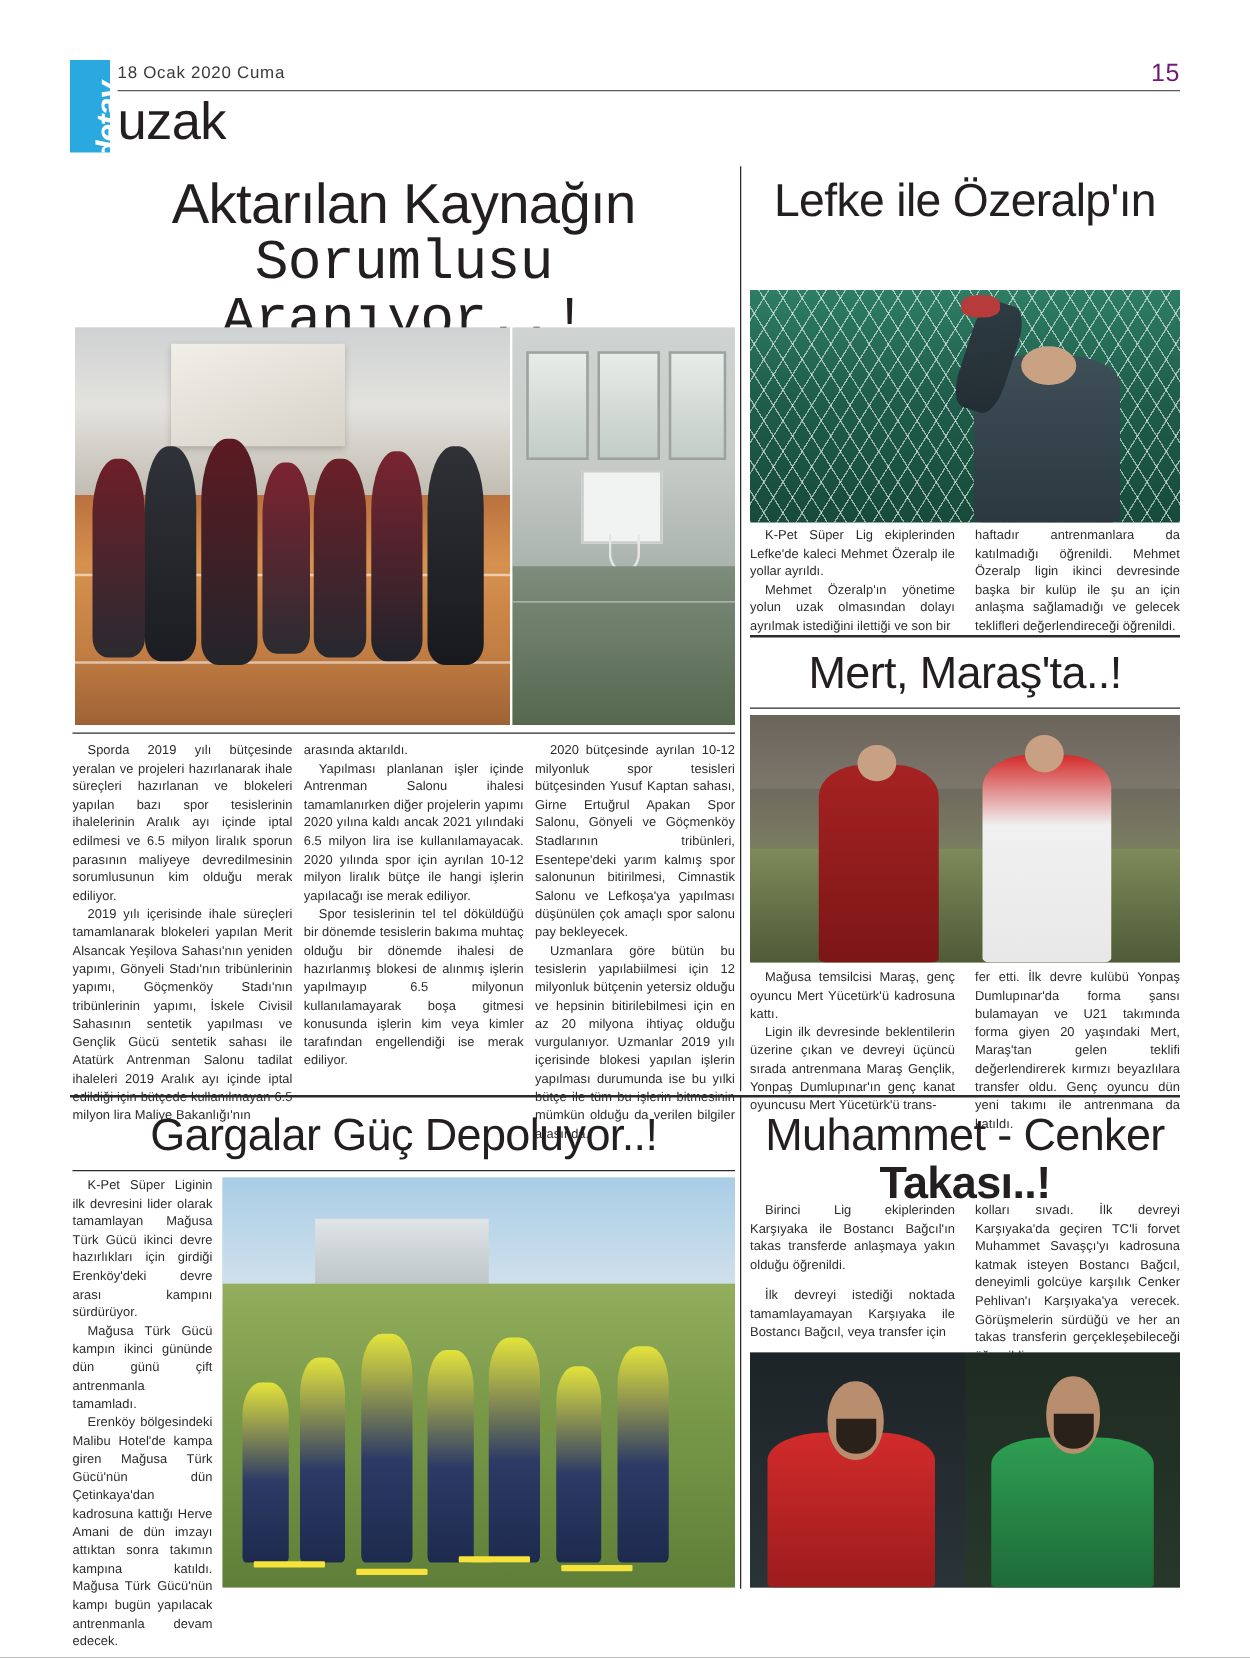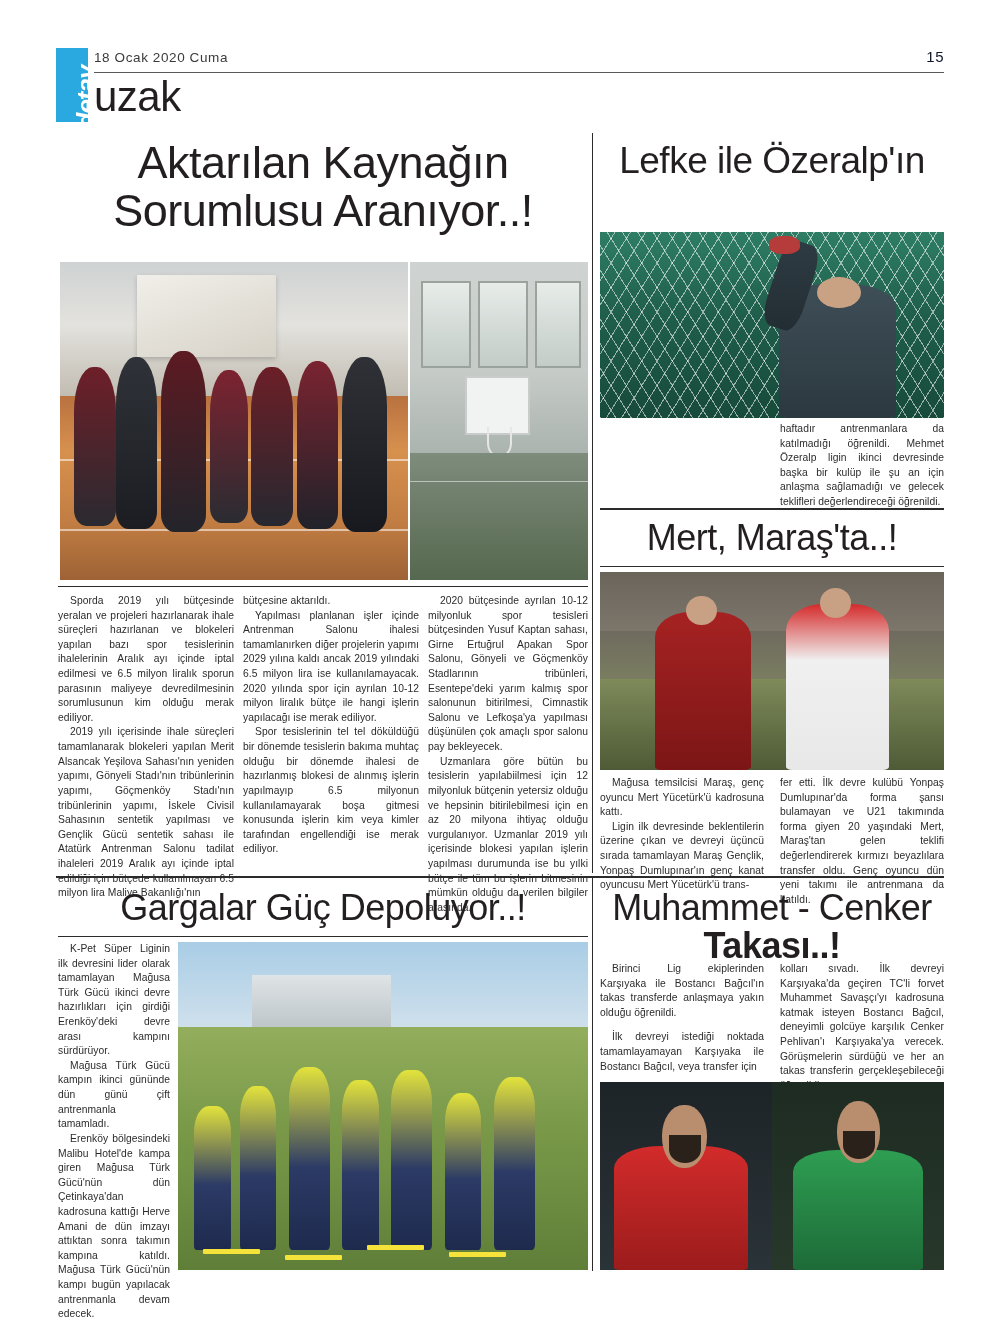--- a/index.html
+++ b/index.html
@@ -56,22 +56,22 @@
     left: 38px;
     top: 2px;
     font-size: 13.5px;
     color: #3a3a3a;
     letter-spacing: 0.6px;
   }
   .page-num {
     position: absolute;
     right: 0;
     top: 0;
-    font-size: 15px;
-    color: #0f172a;
+    font-size: 20px;
+    color: #701a75;
     letter-spacing: 0.5px;
     text-align: right;
   }
   .rule-top {
     position: absolute;
     left: 38px;
     top: 24px;
     width: 850px;
     height: 1px;
     background: #5a5a5a;
@@ -279,21 +279,21 @@
     <div class="rule-top"></div>
     <div class="section-name">uzak</div>
   </div>
 
   <div style="position:absolute;left:592px;top:133px;width:1px;height:740px;background:#2b2b2b;"></div>
 
   <div class="hr-med" style="left:56px;top:876px;width:888px;"></div>
   <div style="position:absolute;left:592px;top:876px;width:1px;height:395px;background:#2b2b2b;"></div>
 
   <h1 class="headline hl-xl" style="position:absolute;left:58px;top:140px;width:530px;">Aktarılan Kaynağın</h1>
-  <h1 class="headline hl-xl" style="position:absolute;left:58px;top:188px;width:530px;">Sorumlusu Aranıyor..!</h1>
+  <h1 class="headline hl-xl" style="position:absolute;left:58px;top:188px;width:530px;font-family:Liberation Mono, monospace;">Sorumlusu Aranıyor..!</h1>
 
   <div class="photo ph-gym" style="left:60px;top:262px;width:348px;height:318px;">
     <div class="layer gym-wall"></div>
     <div class="layer gym-banner"></div>
     <div class="layer gym-floor"></div>
     <div class="layer gym-floorline" style="top:62%;"></div>
     <div class="layer gym-floorline" style="top:84%;"></div>
     <div class="layer fig" style="left:4%;top:33%;width:12%;height:50%;background:linear-gradient(180deg,#6e1f28,#2a2a30);"></div>
     <div class="layer fig" style="left:16%;top:30%;width:12%;height:54%;background:linear-gradient(180deg,#2f3238,#1b1d22);"></div>
     <div class="layer fig" style="left:29%;top:28%;width:13%;height:57%;background:linear-gradient(180deg,#5d1a22,#23252b);"></div>
@@ -314,60 +314,64 @@
     <div class="layer" style="left:0;top:69%;right:0;height:1px;background:rgba(255,255,255,.5);"></div>
   </div>
 
   <div class="hr-thin" style="left:58px;top:586px;width:530px;"></div>
 
   <div class="body-col" style="left:58px;top:594px;width:176px;">
     <p>Sporda 2019 yılı bütçesinde yeralan ve projeleri hazırlanarak ihale süreçleri hazırlanan ve blokeleri yapılan bazı spor tesislerinin ihalelerinin Aralık ayı içinde iptal edilmesi ve 6.5 milyon liralık sporun parasının maliyeye devredilmesinin sorumlusunun kim olduğu merak ediliyor.</p>
     <p>2019 yılı içerisinde ihale süreçleri tamamlanarak blokeleri yapılan Merit Alsancak Yeşilova Sahası'nın yeniden yapımı, Gönyeli Stadı'nın tribünlerinin yapımı, Göçmenköy Stadı'nın tribünlerinin yapımı, İskele Civisil Sahasının sentetik yapılması ve Gençlik Gücü sentetik sahası ile Atatürk Antrenman Salonu tadilat ihaleleri 2019 Aralık ayı içinde iptal edildiği için bütçede kullanılmayan 6.5 milyon lira Maliye Bakanlığı'nın</p>
   </div>
   <div class="body-col" style="left:243px;top:594px;width:176px;">
-    <p style="text-indent:0;">bütçesine aktarıldı.</p>
-    <p>Yapılması planlanan işler içinde Antrenman Salonu ihalesi tamamlanırken diğer projelerin yapımı 2029 yılına kaldı ancak 2019 yılındaki 6.5 milyon lira ise kullanılamayacak. 2020 yılında spor için ayrılan 10-12 milyon liralık bütçe ile hangi işlerin yapılacağı ise merak ediliyor.</p>
+    <p style="text-indent:0;">arasında aktarıldı.</p>
+    <p>Yapılması planlanan işler içinde Antrenman Salonu ihalesi tamamlanırken diğer projelerin yapımı 2020 yılına kaldı ancak 2021 yılındaki 6.5 milyon lira ise kullanılamayacak. 2020 yılında spor için ayrılan 10-12 milyon liralık bütçe ile hangi işlerin yapılacağı ise merak ediliyor.</p>
     <p>Spor tesislerinin tel tel döküldüğü bir dönemde tesislerin bakıma muhtaç olduğu bir dönemde ihalesi de hazırlanmış blokesi de alınmış işlerin yapılmayıp 6.5 milyonun kullanılamayarak boşa gitmesi konusunda işlerin kim veya kimler tarafından engellendiği ise merak ediliyor.</p>
   </div>
   <div class="body-col" style="left:428px;top:594px;width:160px;">
     <p>2020 bütçesinde ayrılan 10-12 milyonluk spor tesisleri bütçesinden Yusuf Kaptan sahası, Girne Ertuğrul Apakan Spor Salonu, Gönyeli ve Göçmenköy Stadlarının tribünleri, Esentepe'deki yarım kalmış spor salonunun bitirilmesi, Cimnastik Salonu ve Lefkoşa'ya yapılması düşünülen çok amaçlı spor salonu pay bekleyecek.</p>
     <p>Uzmanlara göre bütün bu tesislerin yapılabiilmesi için 12 milyonluk bütçenin yetersiz olduğu ve hepsinin bitirilebilmesi için en az 20 milyona ihtiyaç olduğu vurgulanıyor. Uzmanlar 2019 yılı içerisinde blokesi yapılan işlerin yapılması durumunda ise bu yılki bütçe ile tüm bu işlerin bitmesinin mümkün olduğu da verilen bilgiler arasında.</p>
   </div>
 
   <h2 class="headline hl-lg" style="position:absolute;left:600px;top:142px;width:344px;">Lefke ile Özeralp'ın</h2>
 
   <div class="photo ph-keeper" style="left:600px;top:232px;width:344px;height:186px;">
     <div class="layer net"></div>
     <div class="layer keeper-body"></div>
     <div class="layer keeper-head"></div>
     <div class="layer keeper-arm"></div>
     <div class="layer keeper-glove"></div>
   </div>
 
+  <div class="body-col" style="left:600px;top:422px;width:164px;">
+    <p>K-Pet Süper Lig ekiplerinden Lefke'de kaleci Mehmet Özeralp ile yollar ayrıldı.</p>
+    <p>Mehmet Özeralp'ın yönetime yolun uzak olmasından dolayı ayrılmak istediğini ilettiği ve son bir</p>
+  </div>
   <div class="body-col" style="left:780px;top:422px;width:164px;">
     <p style="text-indent:0;">haftadır antrenmanlara da katılmadığı öğrenildi. Mehmet Özeralp ligin ikinci devresinde başka bir kulüp ile şu an için anlaşma sağlamadığı ve gelecek teklifleri değerlendireceği öğrenildi.</p>
   </div>
 
   <div class="hr-med" style="left:600px;top:508px;width:344px;"></div>
 
   <h2 class="headline hl-md" style="position:absolute;left:600px;top:520px;width:344px;">Mert, Maraş'ta..!</h2>
   <div class="hr-thin" style="left:600px;top:566px;width:344px;"></div>
 
   <div class="photo ph-mert" style="left:600px;top:572px;width:344px;height:198px;">
     <div class="layer mert-sky"></div>
     <div class="layer mert-grass"></div>
     <div class="layer mert-p1"></div>
     <div class="layer head-sm" style="left:25%;top:12%;width:9%;height:15%;"></div>
     <div class="layer mert-p2"></div>
     <div class="layer head-sm" style="right:27%;top:8%;width:9%;height:15%;"></div>
   </div>
 
   <div class="body-col" style="left:600px;top:776px;width:164px;">
     <p>Mağusa temsilcisi Maraş, genç oyuncu Mert Yücetürk'ü kadrosuna kattı.</p>
-    <p>Ligin ilk devresinde beklentilerin üzerine çıkan ve devreyi üçüncü sırada tamamlayan Maraş Gençlik, Yonpaş Dumlupınar'ın genç kanat oyuncusu Mert Yücetürk'ü trans-</p>
+    <p>Ligin ilk devresinde beklentilerin üzerine çıkan ve devreyi üçüncü sırada antrenmana Maraş Gençlik, Yonpaş Dumlupınar'ın genç kanat oyuncusu Mert Yücetürk'ü trans-</p>
   </div>
   <div class="body-col" style="left:780px;top:776px;width:164px;">
     <p style="text-indent:0;">fer etti. İlk devre kulübü Yonpaş Dumlupınar'da forma şansı bulamayan ve U21 takımında forma giyen 20 yaşındaki Mert, Maraş'tan gelen teklifi değerlendirerek kırmızı beyazlılara transfer oldu. Genç oyuncu dün yeni takımı ile antrenmana da katıldı.</p>
   </div>
 
   <h2 class="headline hl-md" style="position:absolute;left:58px;top:890px;width:530px;">Gargalar Güç Depoluyor..!</h2>
   <div class="hr-thin" style="left:58px;top:936px;width:530px;"></div>
 
   <div class="body-col" style="left:58px;top:942px;width:112px;">
     <p>K-Pet Süper Liginin ilk devresini lider olarak tamamlayan Mağusa Türk Gücü ikinci devre hazırlıkları için girdiği Erenköy'deki devre arası kampını sürdürüyor.</p>

